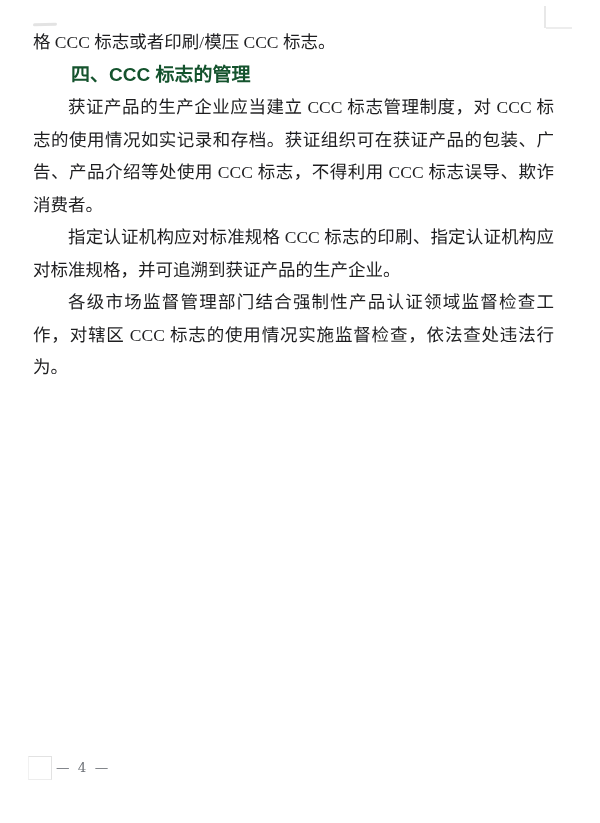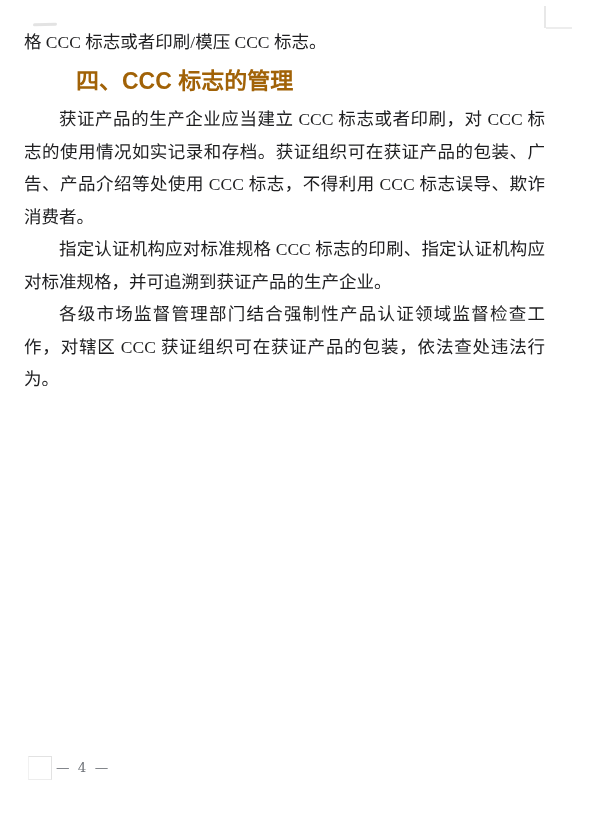--- a/index.html
+++ b/index.html
@@ -9,47 +9,47 @@
   }
   .page {
     position: relative;
     width: 600px;
     height: 823px;
     background: #ffffff;
     overflow: hidden;
   }
   .text-body {
     position: absolute;
-    left: 24px;
+    left: 33px;
     top: 26px;
     width: 521px;
     font-family: "Liberation Serif", serif;
     font-size: 17.5px;
     line-height: 32.5px;
     color: #1d1d1f;
     text-align: justify;
     text-justify: inter-ideograph;
   }
   .text-body p {
     margin: 0;
   }
   .continuation {
     text-indent: 0;
   }
   .para {
     text-indent: 2em;
   }
   .heading {
-    margin: 6px;
+    margin: 0;
     text-indent: 2em;
     font-family: "Liberation Sans", sans-serif;
     font-weight: 700;
-    font-size: 23px;
+    font-size: 19px;
     line-height: 32.5px;
-    color: #a16207;
+    color: #14532d;
   }
   .page-number {
     position: absolute;
     left: 56px;
     top: 759px;
     font-family: "DejaVu Serif", serif;
     font-size: 13.5px;
     color: #6e7278;
     letter-spacing: 2px;
     white-space: pre;
@@ -99,21 +99,21 @@
 
 <div class="page">
 
   <div class="artifact-top-left"></div>
   <div class="artifact-top-right-v"></div>
   <div class="artifact-top-right-h"></div>
 
   <div class="text-body">
     <p class="continuation">格 CCC 标志或者印刷/模压 CCC 标志。</p>
     <h2 class="heading">四、CCC 标志的管理</h2>
-    <p class="para">获证产品的生产企业应当建立 CCC 标志或者印刷，对 CCC 标志的使用情况如实记录和存档。获证组织可在获证产品的包装、广告、产品介绍等处使用 CCC 标志，不得利用 CCC 标志误导、欺诈消费者。</p>
+    <p class="para">获证产品的生产企业应当建立 CCC 标志管理制度，对 CCC 标志的使用情况如实记录和存档。获证组织可在获证产品的包装、广告、产品介绍等处使用 CCC 标志，不得利用 CCC 标志误导、欺诈消费者。</p>
     <p class="para">指定认证机构应对标准规格 CCC 标志的印刷、指定认证机构应对标准规格，并可追溯到获证产品的生产企业。</p>
-    <p class="para">各级市场监督管理部门结合强制性产品认证领域监督检查工作，对辖区 CCC 获证组织可在获证产品的包装，依法查处违法行为。</p>
+    <p class="para">各级市场监督管理部门结合强制性产品认证领域监督检查工作，对辖区 CCC 标志的使用情况实施监督检查，依法查处违法行为。</p>
   </div>
 
   <div class="artifact-page-number-box"></div>
   <div class="page-number">— 4 —</div>
 
 </div>
 
 </body></html>

